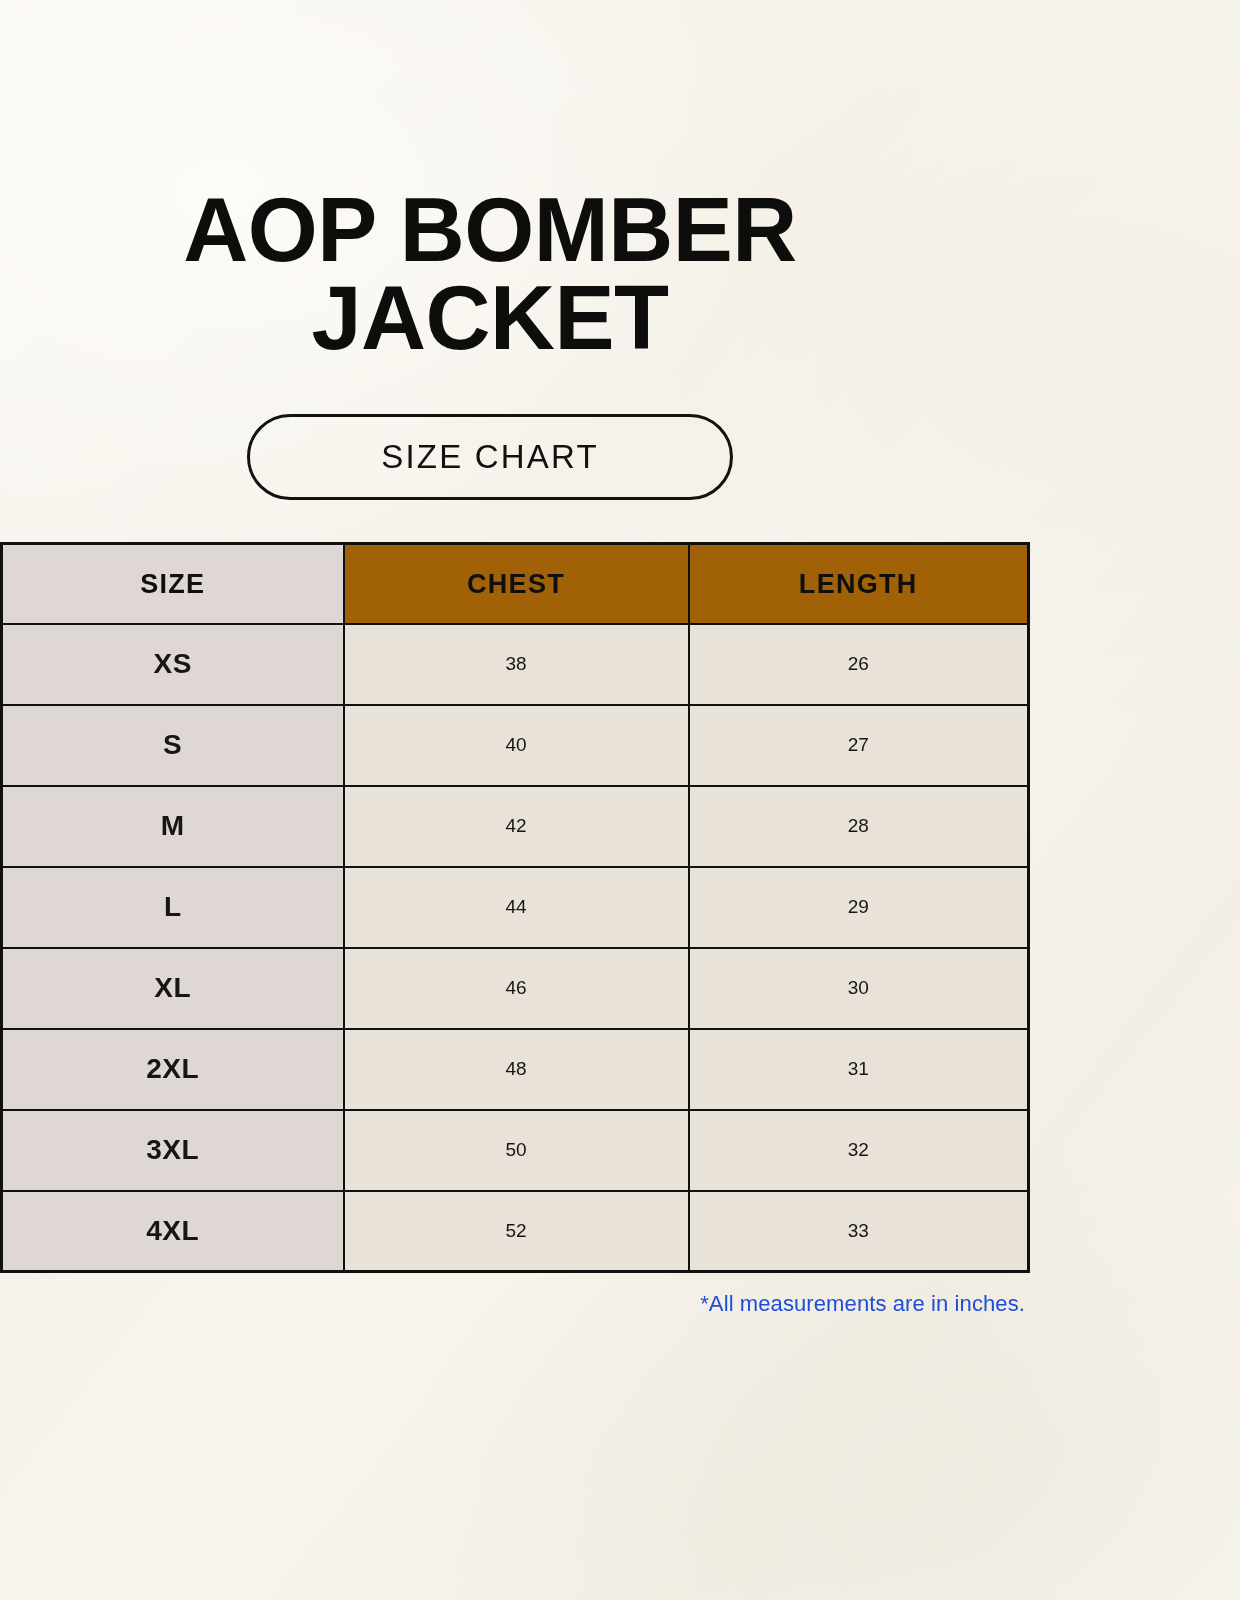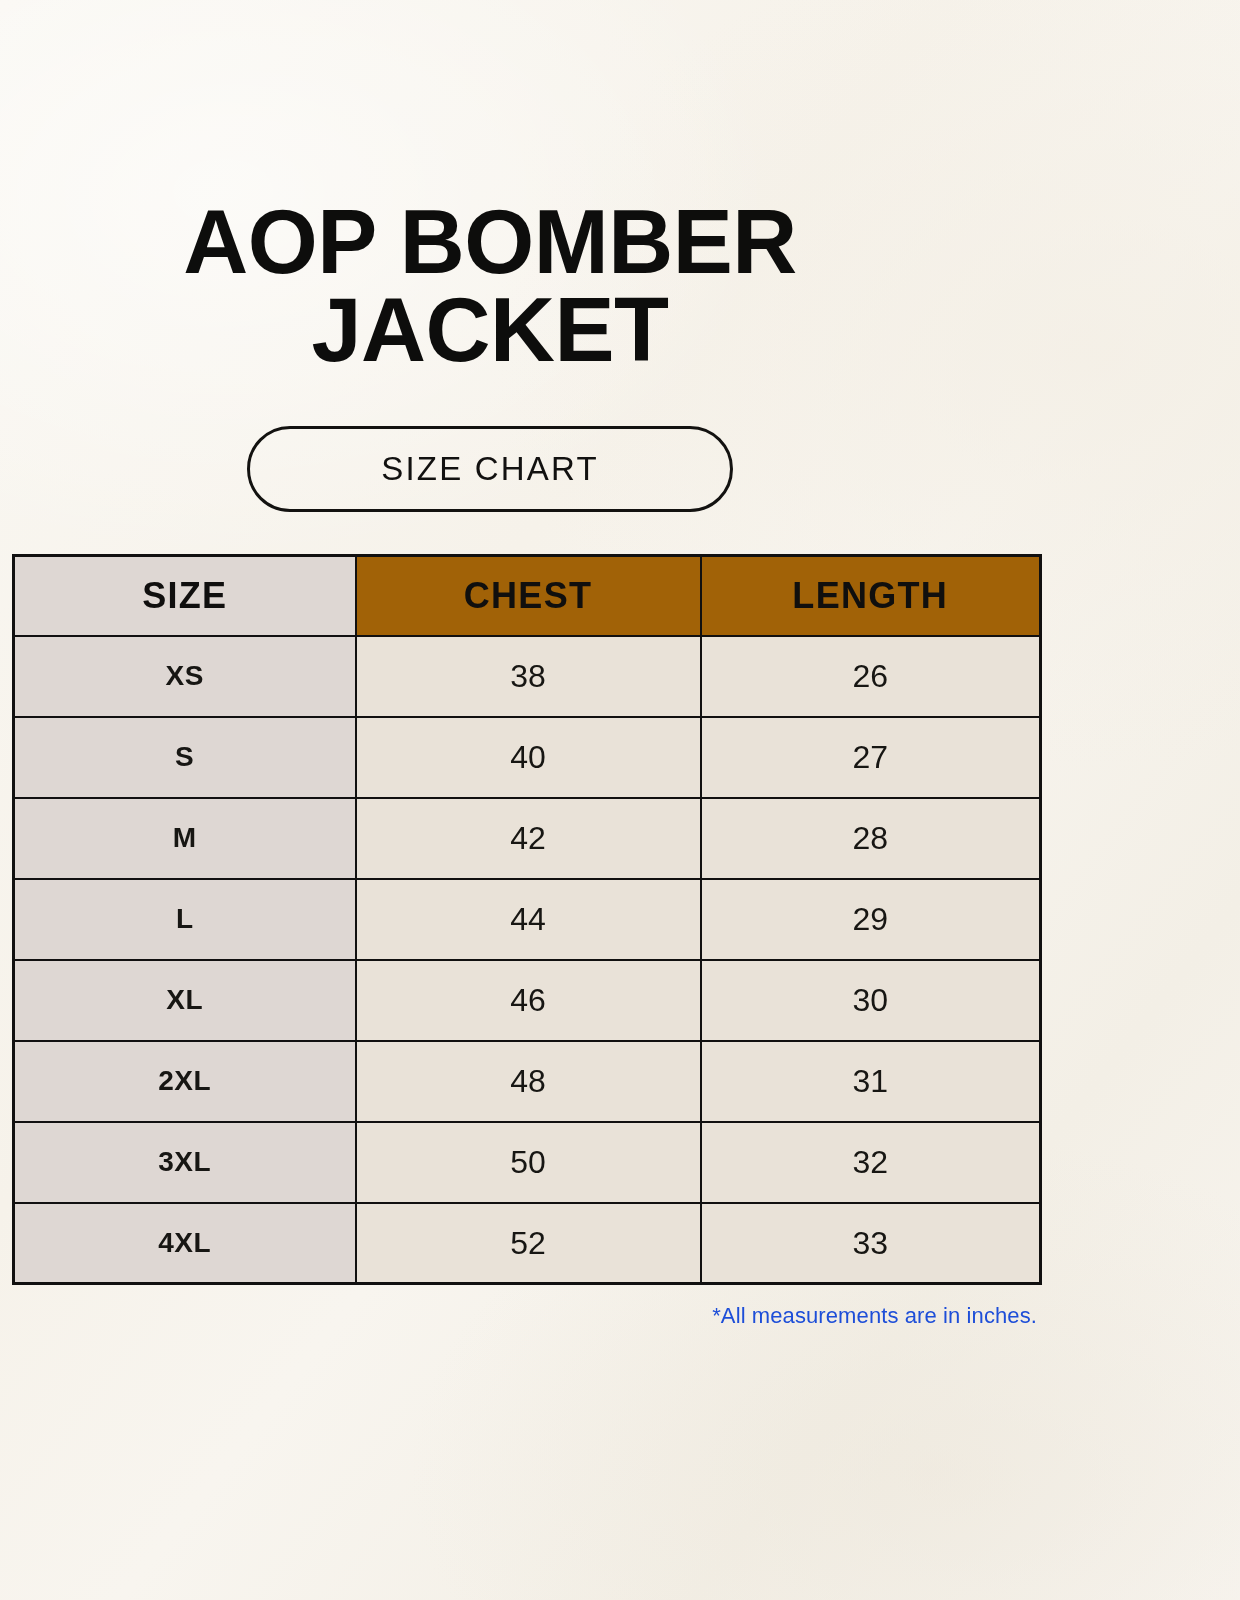--- a/index.html
+++ b/index.html
@@ -27,21 +27,21 @@
       linear-gradient(128deg, #faf8f3 0%, #f6f2ea 38%, #f8f5ef 55%, #f3efe6 78%, #f8f5f0 100%);
     pointer-events: none;
     z-index: 0;
   }
 
   .page {
     position: relative;
     z-index: 1;
     width: 980px;
     height: 1600px;
-    padding: 12px;
+    padding: 0;
   }
 
   
   .title-block {
     padding-top: 186px;
     text-align: center;
   }
 
   .title {
     font-size: 90px;
@@ -96,32 +96,32 @@
   table.size-chart th,
   table.size-chart td {
     border: 2.5px solid #111010;
     text-align: center;
     vertical-align: middle;
   }
 
   
   thead th {
     height: 80px;
-    font-size: 36px;
+    font-size: 27px;
     font-weight: 700;
     letter-spacing: 1.3px;
     color: #100f0e;
   }
   thead th.h-size   { background: #ded7d3; }
   thead th.h-metric { background: #a16207; }
 
   
   tbody td {
     height: 81px;
-    font-size: 32px;
+    font-size: 19px;
     color: #171613;
   }
   tbody td.c-size {
     background: #ded7d3;
     font-weight: 700;
     font-size: 28px;
     letter-spacing: 0.6px;
     margin-top: 24px;
   }
   tbody td.c-val {

